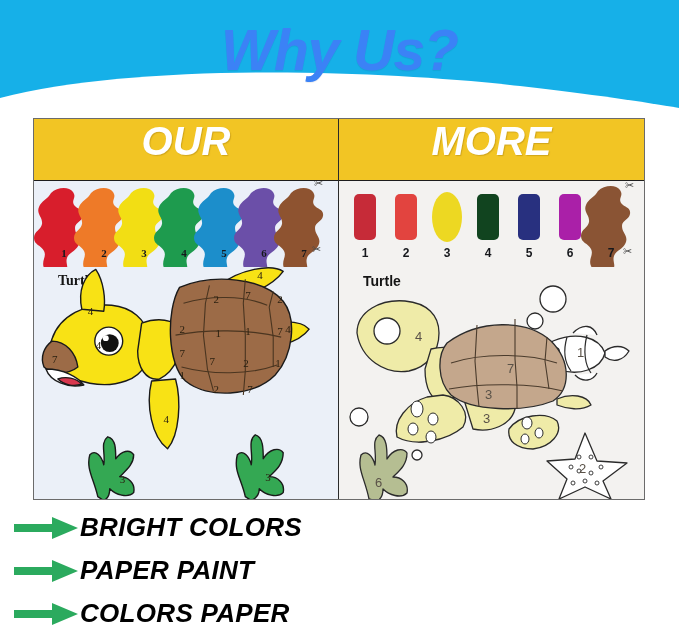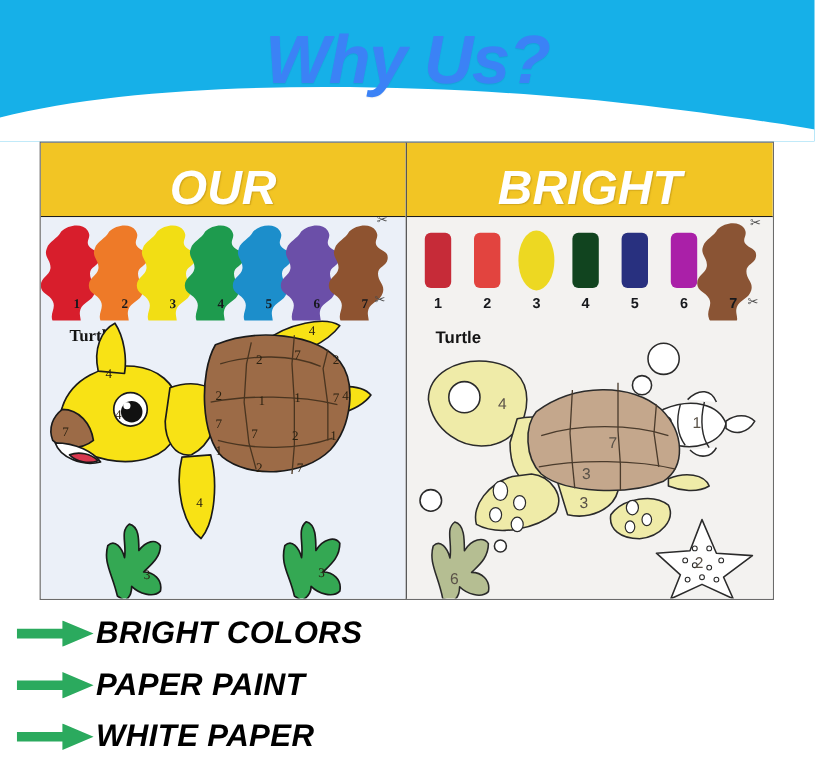--- a/index.html
+++ b/index.html
@@ -39,21 +39,21 @@
     border:1.5px solid #6b6b6b;
     display:flex;
   }
   .panel { position:relative; width:50%; height:100%; overflow:hidden; }
   .panel.left  { border-right:1.5px solid #2a2a2a; }
 
   .panel-head {
     position:relative; height:62px;
     background:#F2C524;
     border-bottom:1.5px solid #1d1d1d;
-    display:flex; align-items:flex-end; justify-content:center;
+    display:flex; align-items:flex-start; justify-content:center;
   }
   .panel-head-label {
     font-size:40px; font-weight:bold; font-style:italic;
     color:#ffffff; letter-spacing:0px;
     text-shadow: 1px 1px 1px rgba(150,110,10,0.35);
   }
 
   .panel-body { position:relative; height:318px; overflow:hidden; }
   .panel.left  .panel-body { background:#EBF0F8; }
   .panel.right .panel-body { background:#F3F2F0; }
@@ -209,21 +209,21 @@
             <text x="130" y="166">4</text>
             <text x="86" y="226">3</text>
             <text x="232" y="224">3</text>
           </g>
         </svg>
       </div>
     </div>
 
     <div class="panel right">
       <div class="panel-head">
-        <span class="panel-head-label">BRIGHT</span>
+        <span class="panel-head-label">MORE</span>
       </div>
       <div class="panel-body">
 
         <div class="swatch-row">
           <svg width="305" height="86" viewBox="0 0 305 86" style="position:absolute;left:0;top:0;">
             <g id="other-blobs">
                 <rect x="15" y="13" width="22" height="46" rx="5" fill="#C62B38"></rect>
                 <text x="26" y="76" text-anchor="middle" font-size="12" font-weight="bold" font-family="Liberation Sans, sans-serif" fill="#16181c">1</text>
                 <rect x="56" y="13" width="22" height="46" rx="5" fill="#E2443F"></rect>
                 <text x="67" y="76" text-anchor="middle" font-size="12" font-weight="bold" font-family="Liberation Sans, sans-serif" fill="#16181c">2</text>
@@ -351,17 +351,17 @@
       <svg class="benefit-arrow" viewBox="0 0 66 22">
         <path d="M0,7 L38,7 L38,0 L64,11 L38,22 L38,15 L0,15 Z" fill="#2BAA5E"></path>
       </svg>
       <span class="benefit-text">PAPER PAINT</span>
     </div>
 
     <div class="benefit-row">
       <svg class="benefit-arrow" viewBox="0 0 66 22">
         <path d="M0,7 L38,7 L38,0 L64,11 L38,22 L38,15 L0,15 Z" fill="#2BAA5E"></path>
       </svg>
-      <span class="benefit-text">WHITE PAPER</span>
+      <span class="benefit-text">COLORS PAPER</span>
     </div>
   </div>
 
 </div>
 
 </body></html>

